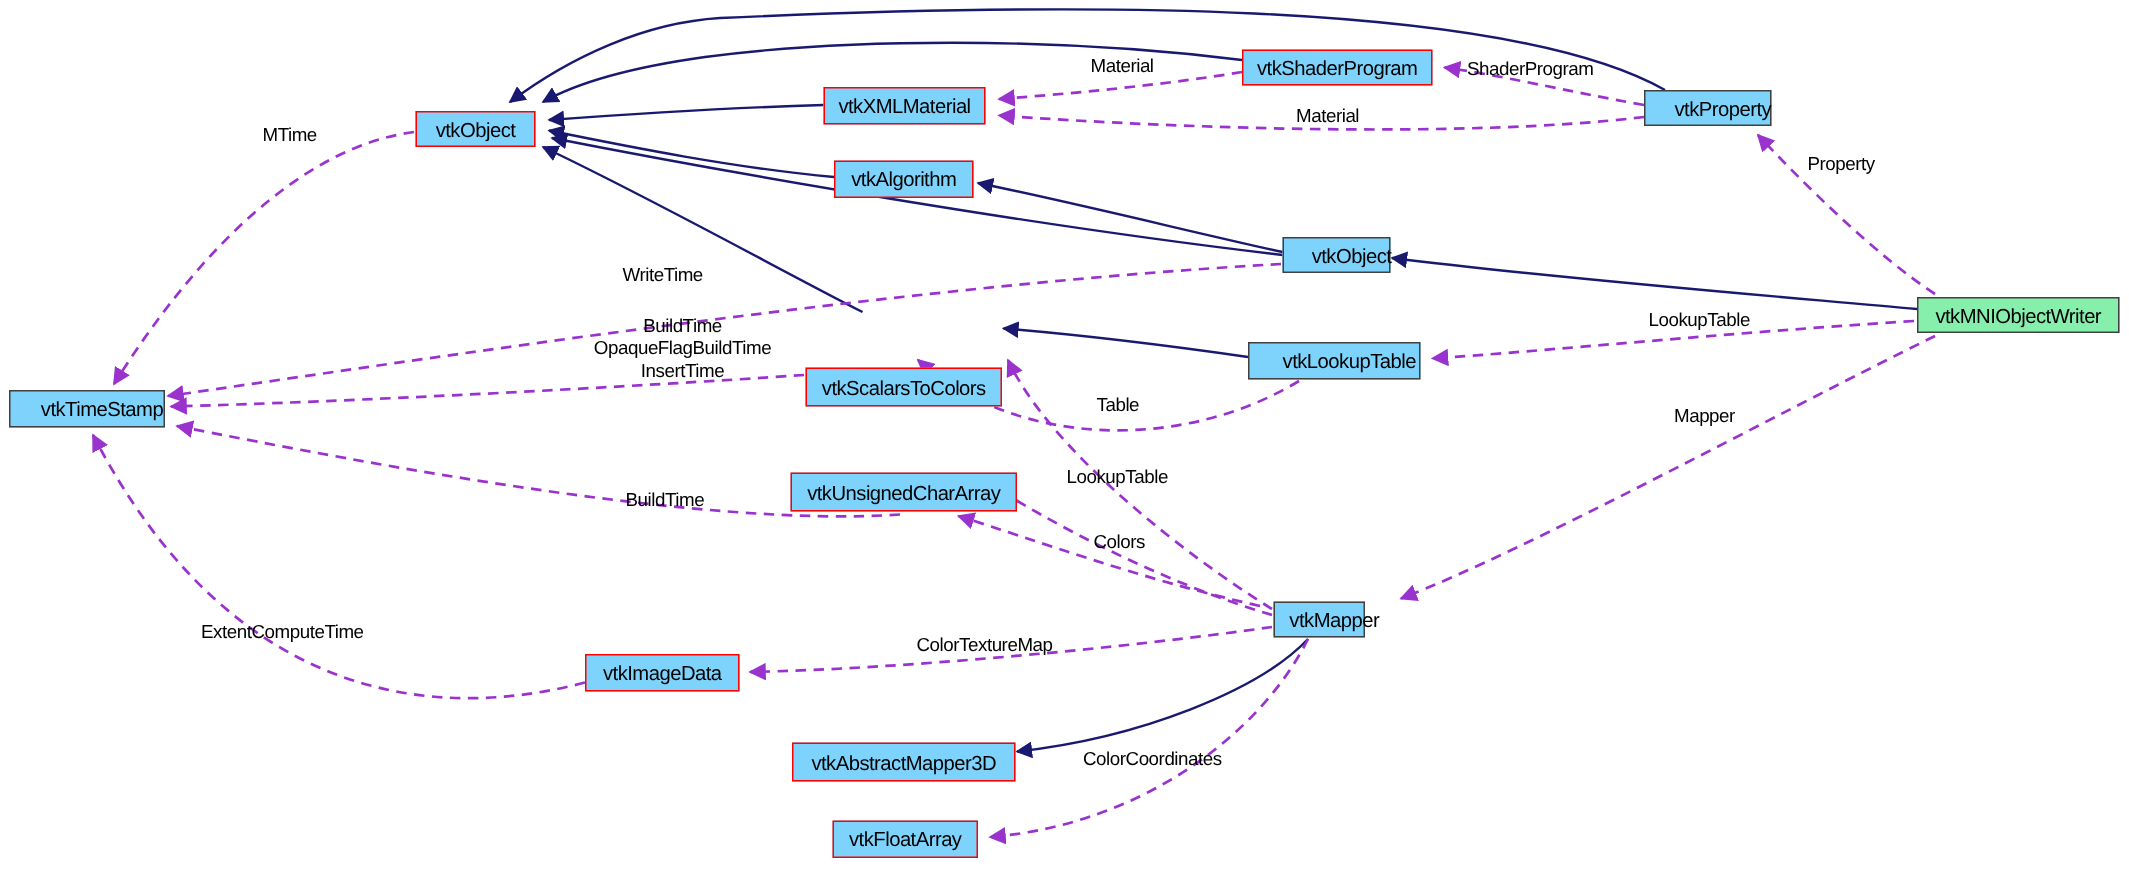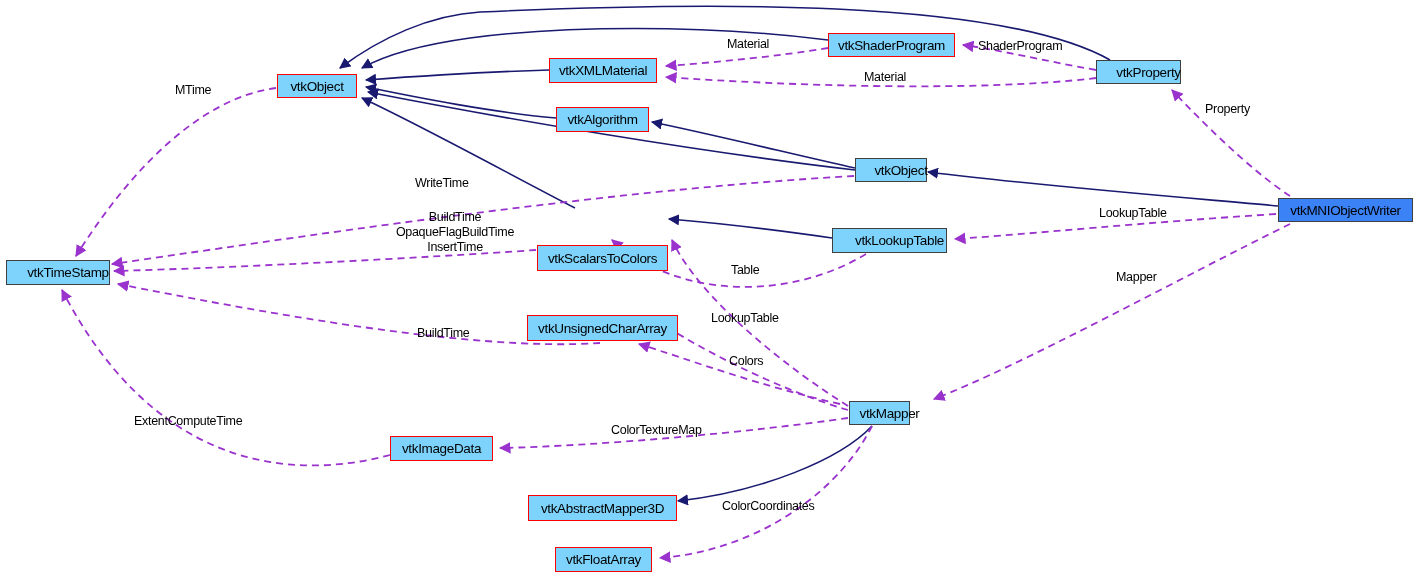--- a/index.html
+++ b/index.html
@@ -50,21 +50,21 @@
     letter-spacing: -0.35px;
     white-space: nowrap;
     font-family: "Liberation Sans", sans-serif;
   }
   .node-box.resolved {
     border: 1px solid #404040;
     padding-left: 20px;
   }
   .node-box.focus {
     border: 1px solid #404040;
-    background: #3b82f6;
+    background: #86efac;
   }
   .edge-label {
     position: absolute;
     font-size: 12.5px;
     color: #000000;
     letter-spacing: -0.3px;
     white-space: nowrap;
     line-height: 15px;
     text-align: right;
     font-family: "Liberation Sans", sans-serif;

